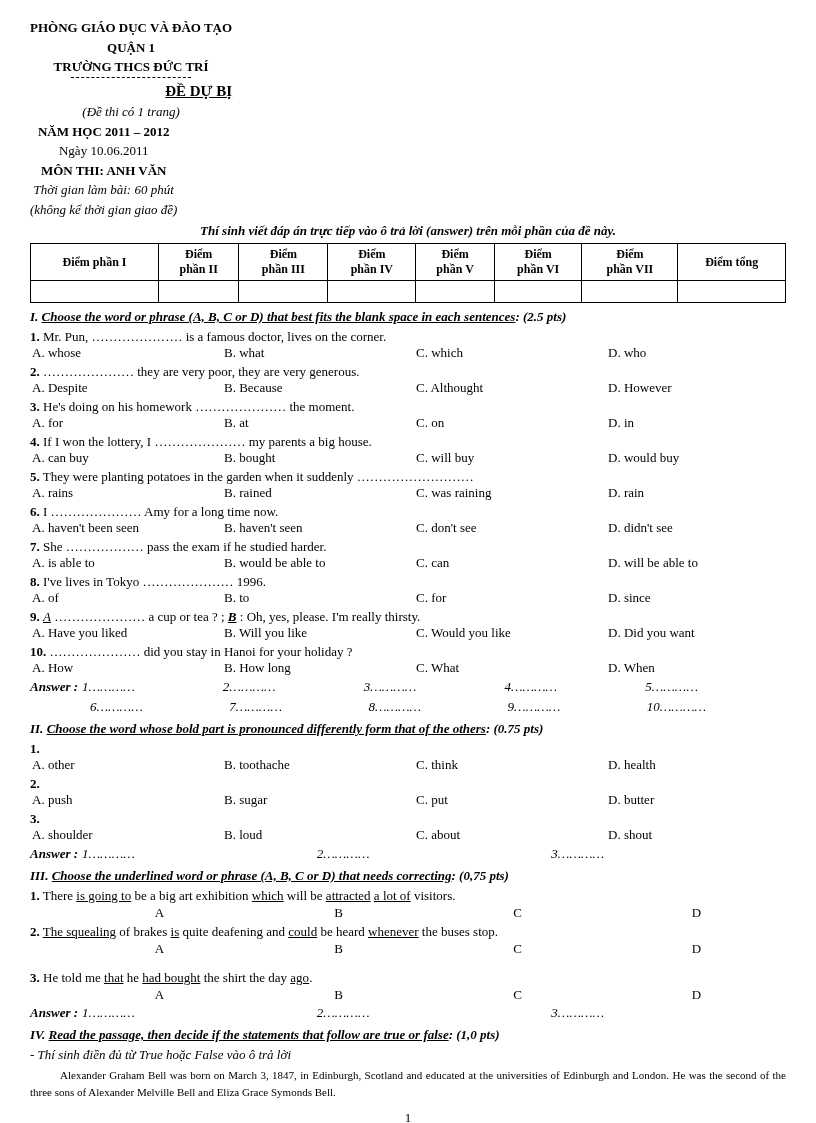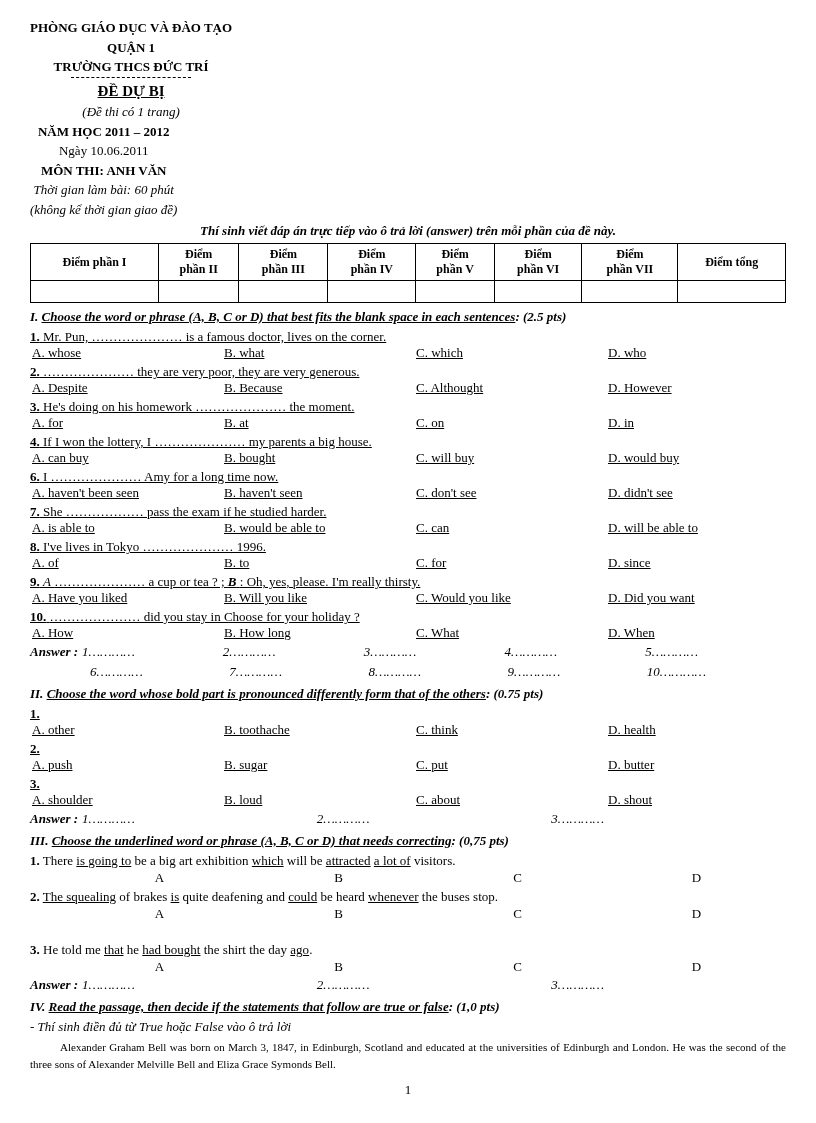--- a/index.html
+++ b/index.html
@@ -23,21 +23,21 @@
       text-align: center;
       font-size: 13px;
       line-height: 1.5;
     }
     .header-right {
       text-align: center;
       font-size: 13px;
       line-height: 1.5;
     }
     .header-left .bold, .header-right .bold { font-weight: bold; }
-    .header-left .underline, .header-right .underline { text-decoration: underline; }
+    .header-left .underline, .header-right .underline { text-decoration: underline; text-align: right; }
     .dashed-line { border-bottom: 1px dashed #000; width: 120px; margin: 0 auto 2px; }
     .de-du-bi { font-weight: bold; font-size: 15px; }
     .italic { font-style: italic; }
     .instruction-line {
       text-align: center;
       font-style: italic;
       font-weight: bold;
       font-size: 13px;
       margin-bottom: 4px;
     }
@@ -54,21 +54,20 @@
       font-weight: bold;
     }
     .section-title {
       font-weight: bold;
       font-style: italic;
       margin: 6px 0 4px 0;
       font-size: 13px;
     }
     .question-block {
       margin-bottom: 3px;
-      text-decoration: underline;
     }
     .q-number { font-weight: bold; }
     .option-row {
       display: flex;
       margin-bottom: 1px;
       gap: 12px;
     }
     .option {
       flex: 1;
       padding-left: 2px;
@@ -190,20 +189,30 @@
     <span class="q-number">4.</span>
     <span> If I won the lottery,  I ………………… my parents a big house.</span>
     <div class="option-row">
       <span class="option">A. can buy</span>
       <span class="option">B. bought</span>
       <span class="option">C. will buy</span>
       <span class="option">D. would buy</span>
     </div>
   </div>
 
+  <div class="question-block">
+    <span class="q-number">5.</span>
+    <span> They were planting  potatoes in the garden when it suddenly ………………………</span>
+    <div class="option-row">
+      <span class="option">A. rains</span>
+      <span class="option">B. rained</span>
+      <span class="option">C. was raining</span>
+      <span class="option">D. rain</span>
+    </div>
+  </div>
 
   <div class="question-block">
     <span class="q-number">6.</span>
     <span> I ………………… Amy for a long time now.</span>
     <div class="option-row">
       <span class="option">A. haven't been seen</span>
       <span class="option">B. haven't seen</span>
       <span class="option">C. don't see</span>
       <span class="option">D. didn't see</span>
     </div>
@@ -240,21 +249,21 @@
     <div class="option-row">
       <span class="option">A. Have you liked</span>
       <span class="option">B. Will you like</span>
       <span class="option">C. Would you like</span>
       <span class="option">D. Did you want</span>
     </div>
   </div>
 
   <div class="question-block">
     <span class="q-number">10.</span>
-    <span> ………………… did you stay in Choose for your holiday ?</span>
+    <span> ………………… did you stay in Hanoi for your holiday ?</span>
     <div class="option-row">
       <span class="option">A. How</span>
       <span class="option">B. How long</span>
       <span class="option">C. What</span>
       <span class="option">D. When</span>
     </div>
   </div>
 
   <div class="answer-row">
     <span class="answer-label">Answer :</span>
@@ -333,21 +342,21 @@
     <span class="q-number">2.</span>
     <span> <span class="underline-word">The squealing</span> of brakes <span class="underline-word">is</span> quite deafening  and <span class="underline-word">could</span> be heard <span class="underline-word">whenever</span> the buses stop.</span>
     <div style="display:flex; padding-left:40px; margin-top:1px;">
       <span style="flex:1;text-align:center;">A</span>
       <span style="flex:1;text-align:center;">B</span>
       <span style="flex:1;text-align:center;">C</span>
       <span style="flex:1;text-align:center;">D</span>
     </div>
   </div>
 
-  <div class="section-iii-q" style="margin-top:20px;">
+  <div class="section-iii-q" style="margin-top:13px;">
     <span class="q-number">3.</span>
     <span> He told me <span class="underline-word">that</span> he <span class="underline-word">had bought</span> the shirt the day <span class="underline-word">ago</span>.</span>
     <div style="display:flex; padding-left:40px; margin-top:1px;">
       <span style="flex:1;text-align:center;">A</span>
       <span style="flex:1;text-align:center;">B</span>
       <span style="flex:1;text-align:center;">C</span>
       <span style="flex:1;text-align:center;">D</span>
     </div>
   </div>
 

